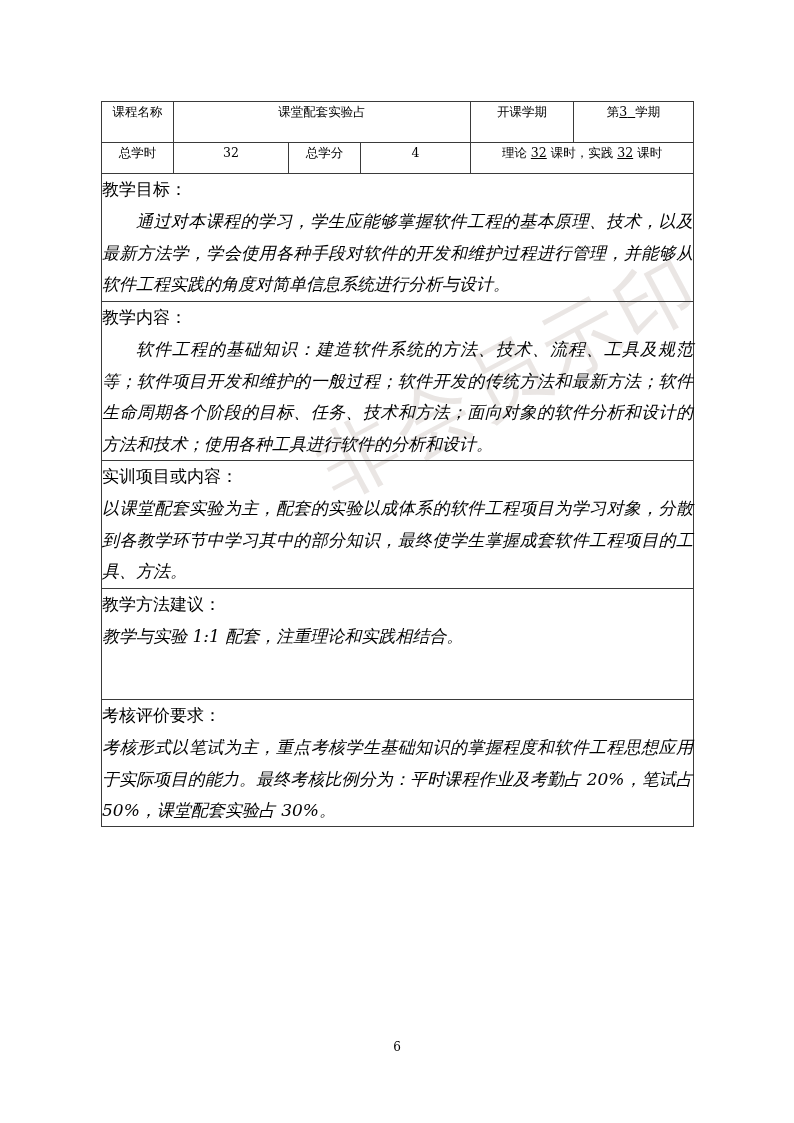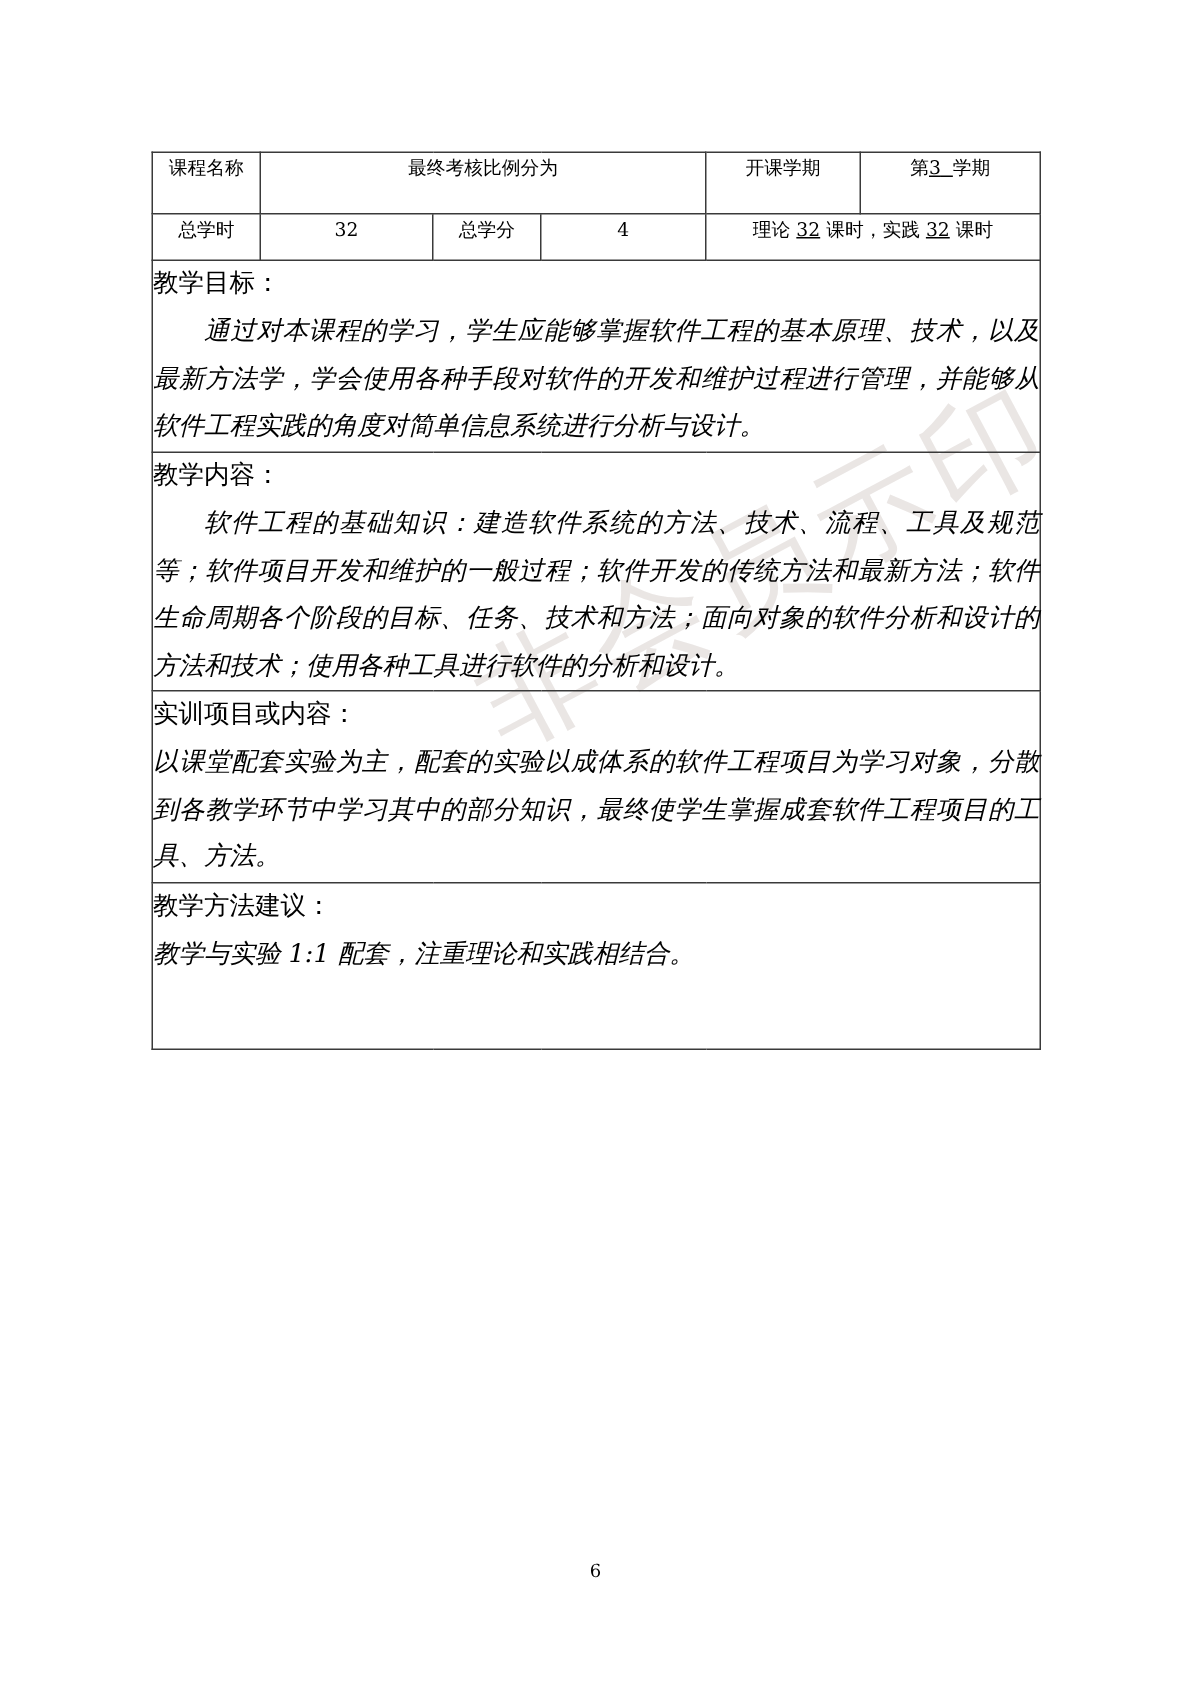--- a/index.html
+++ b/index.html
@@ -118,21 +118,21 @@
       <col style="width:115px">
       <col style="width:72px">
       <col style="width:110px">
       <col style="width:103px">
       <col style="width:120px">
     </colgroup>
 
     <tbody>
         <tr class="row-h1">
       <td class="cell-center">课程名称</td>
-      <td class="cell-center" colspan="3">最终考核比例分为</td>
+      <td class="cell-center" colspan="3">课堂配套实验占</td>
       <td class="cell-center">开课学期</td>
       <td class="cell-center">
         <span>第</span><span class="u">3</span><span class="u">&nbsp;&nbsp;</span><span>学期</span>
       </td>
     </tr>
 
     <tr class="row-h2">
       <td class="cell-center">总学时</td>
       <td class="cell-center">32</td>
       <td class="cell-center">总学分</td>
@@ -163,19 +163,25 @@
       </td>
     </tr>
 
     <tr>
       <td class="cell-block" colspan="6" style="height:110px">
         <div class="blk-title">教学方法建议：</div>
         <div class="blk-body">教学与实验 1:1 配套，注重理论和实践相结合。</div>
       </td>
     </tr>
 
+    <tr>
+      <td class="cell-block" colspan="6" style="height:116px">
+        <div class="blk-title">考核评价要求：</div>
+        <div class="blk-body">考核形式以笔试为主，重点考核学生基础知识的掌握程度和软件工程思想应用于实际项目的能力。最终考核比例分为：平时课程作业及考勤占 20%，笔试占 50%，课堂配套实验占 30%。</div>
+      </td>
+    </tr>
 
   </tbody>
     </table>
 
   <div class="page-number">6</div>
 
 </div>
 
 </body></html>

